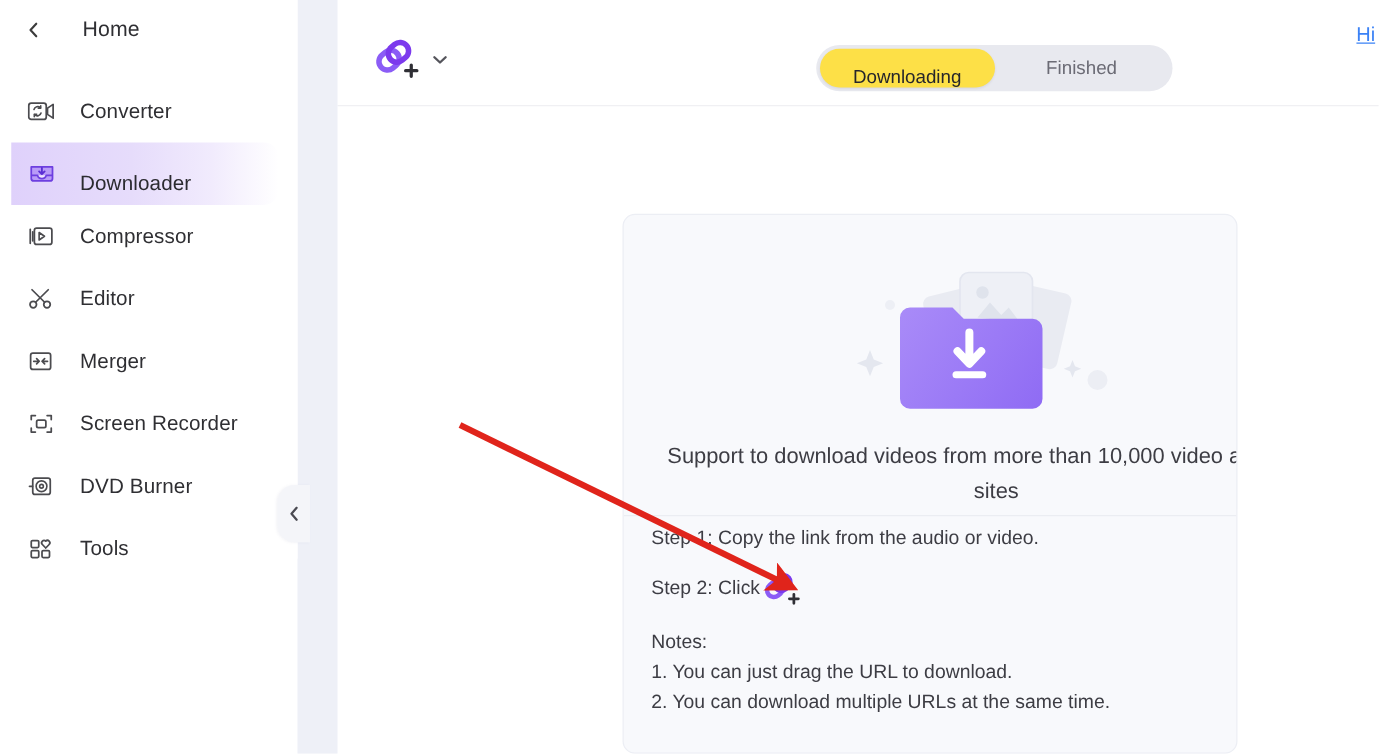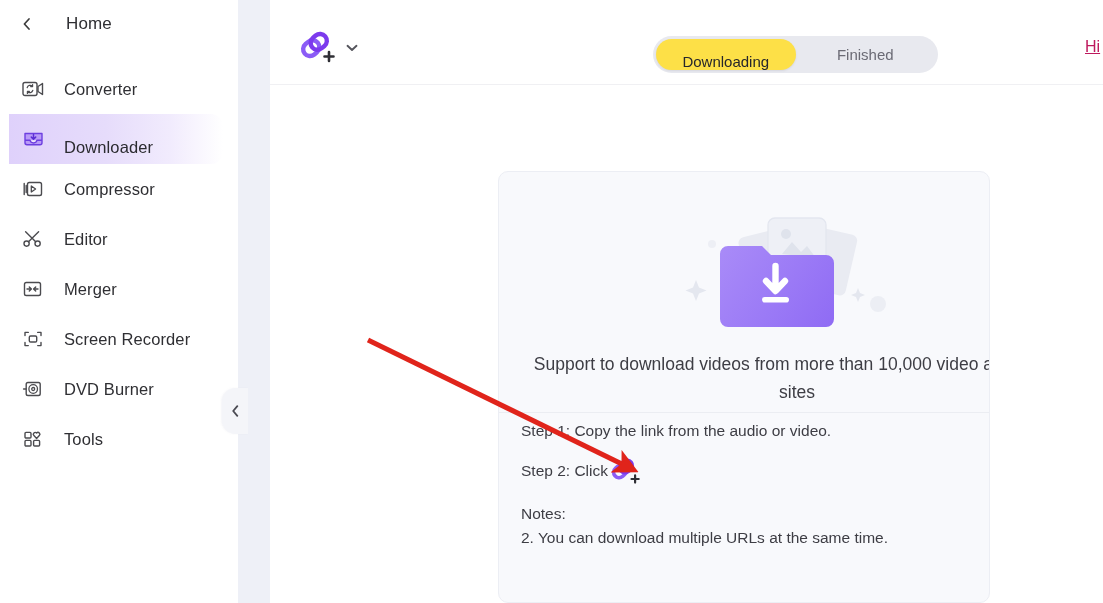--- a/index.html
+++ b/index.html
@@ -169,23 +169,23 @@
   }
   .tab.active {
     background: #fde047;
     color: #26262b;
     box-shadow: 0 1px 2px rgba(60,60,90,0.10);
     align-items: flex-end;
   }
 
   #header-right {
     position: absolute;
-    right: 0px; top: 38px;
+    right: 0px; top: 20px;
     font-size: 16px;
-    color: #be185d;
+    color: #3b82f6;
     width: 18px;
     overflow: hidden;
     white-space: nowrap;
     text-decoration: underline;
   }
 
   
   #card {
     position: absolute;
     left: 228px;
@@ -475,20 +475,21 @@
                 <rect x="8.2" y="5.6" width="13.4" height="10.8" rx="5.4" stroke="#7c3aed" stroke-width="3.6" fill="none"></rect>
               </g>
               <path d="M20.5 22 h7.2 M24.1 18.4 v7.2" stroke="#2f2f35" stroke-width="2.2" stroke-linecap="round"></path>
             </svg>
           </span>
         </div>
       </div>
 
       <div id="notes">
         <div class="note-line">Notes:</div>
+        <div class="note-line">1. You can just drag the URL to download.</div>
         <div class="note-line">2. You can download multiple URLs at the same time.</div>
       </div>
 
     </div>
   </div>
 
   <svg id="arrow-overlay" viewBox="0 0 1103 603">
     <defs>
       <marker id="redhead" markerWidth="5" markerHeight="5" refX="2.2" refY="2.5" orient="auto">
         <path d="M0 0 L5 2.5 L0 5 L1.2 2.5 Z" fill="#e0241b"></path>

